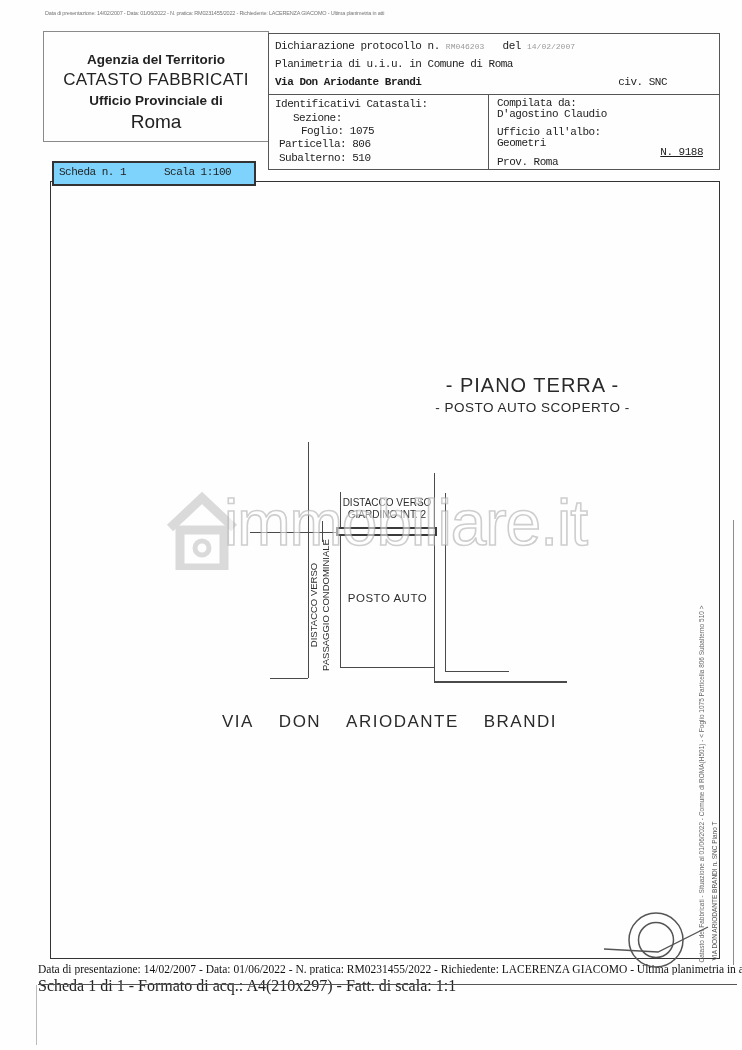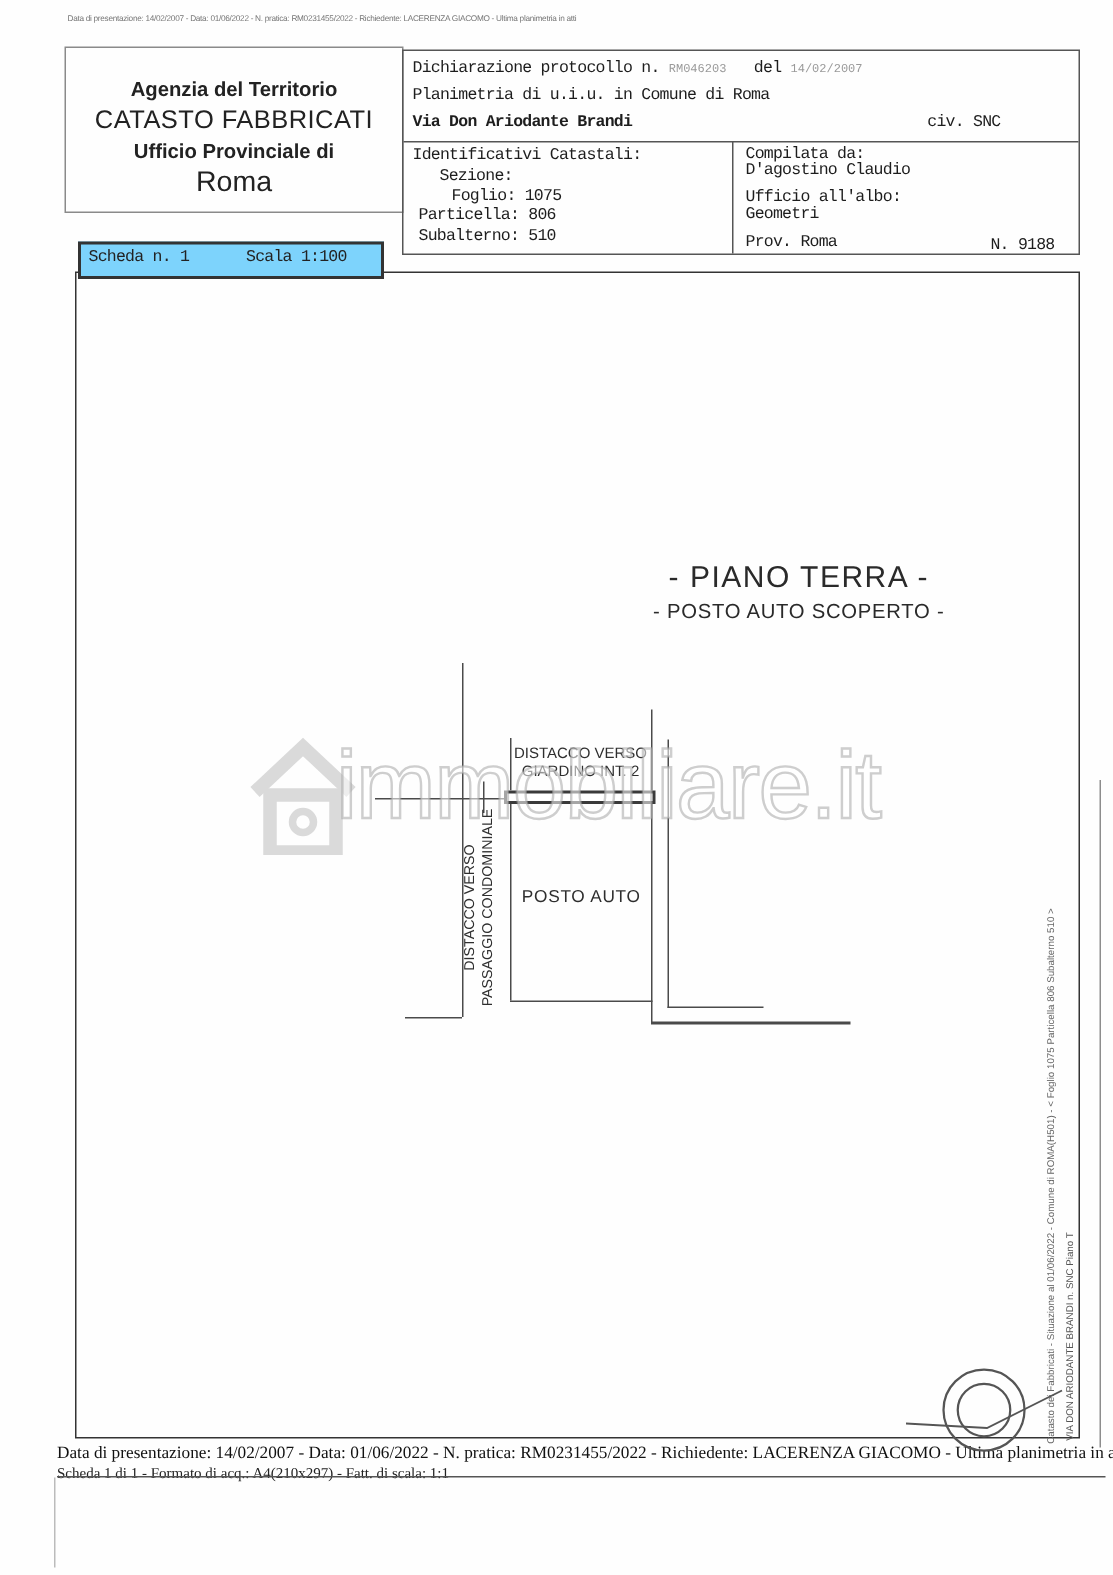--- a/index.html
+++ b/index.html
@@ -45,21 +45,21 @@
            color:rgba(255,255,255,0.55);-webkit-text-stroke:1.6px rgba(165,165,165,0.55);
            z-index:6;pointer-events:none;}
   .wm-house{left:160px;top:488px;z-index:6;pointer-events:none;opacity:.55;}
   
   .side1{left:486px;top:744px;width:430px;transform:rotate(-90deg);font-size:6.5px;
          color:#666;white-space:nowrap;}
   .side2{left:604px;top:847px;width:220px;transform:rotate(-90deg);font-size:6.5px;
          color:#555;white-space:nowrap;}
   
   .f1{left:38px;top:963px;width:704px;font-size:11.5px;color:#111;overflow:hidden;}
-  .f2{left:38px;top:977px;font-size:10px;color:#222;}
+  .f2{left:38px;top:977px;font-size:16px;color:#222;}
   .strike{left:38px;top:984px;width:699px;height:1px;background:#555;}
   .edge-r{left:733px;top:520px;width:1px;height:445px;background:#8d8d8d;}
   .edge-l{left:36px;top:985px;width:1px;height:60px;background:#bbb;}
 </style>
 </head>
 <body>
 
 <div class="page">
 
   <div class="abs tinytop nowrap" style="left:45px;top:10px;width:415px;overflow:hidden;">Data di presentazione: 14/02/2007 - Data: 01/06/2022 - N. pratica: RM0231455/2022 - Richiedente: LACERENZA GIACOMO - Ultima planimetria in atti</div>
@@ -86,21 +86,21 @@
     <div class="mline" style="left:6px;top:64px;">Identificativi Catastali:</div>
     <div class="mline" style="left:24px;top:78px;">Sezione:</div>
     <div class="mline" style="left:32px;top:91px;">Foglio: 1075</div>
     <div class="mline" style="left:10px;top:104px;">Particella: 806</div>
     <div class="mline" style="left:10px;top:118px;">Subalterno: 510</div>
     <div class="mline" style="left:228px;top:63px;">Compilata da:</div>
     <div class="mline" style="left:228px;top:74px;">D'agostino Claudio</div>
     <div class="mline" style="left:228px;top:92px;">Ufficio all'albo:</div>
     <div class="mline" style="left:228px;top:103px;">Geometri</div>
     <div class="mline" style="left:228px;top:122px;">Prov. Roma</div>
-    <div class="mline" style="right:16px;top:124px;">N. 9188</div>
+    <div class="mline" style="right:16px;top:112px;text-decoration:underline;">N. 9188</div>
   </div>
 
   <div class="abs scheda-box mono">
     <span style="left:5px;">Scheda n. 1</span>
     <span style="left:110px;">Scala 1:100</span>
   </div>
 
   <div class="abs main-frame"></div>
 
   <div class="abs titles">
@@ -123,20 +123,26 @@
 
   <div class="lbl lbl-giardino">
     <div>DISTACCO VERSO</div>
     <div>GIARDINO INT. 2</div>
   </div>
   <div class="lbl lbl-posto">POSTO AUTO</div>
   <div class="lbl lbl-rot">
     <div>DISTACCO VERSO</div>
     <div>PASSAGGIO CONDOMINIALE</div>
   </div>
+  <div class="abs street">
+    <span>VIA</span>
+    <span>DON</span>
+    <span>ARIODANTE</span>
+    <span>BRANDI</span>
+  </div>
 
   <svg class="abs wm-house" width="84" height="82" viewBox="0 0 84 82">
     <path d="M10 40 L42 10 L74 40" fill="none" stroke="#bdbdbd" stroke-width="9"></path>
     <rect x="20" y="42" width="44" height="38" fill="none" stroke="#bdbdbd" stroke-width="9"></rect>
     <circle cx="42" cy="60" r="7" fill="none" stroke="#bdbdbd" stroke-width="5"></circle>
   </svg>
   <div class="abs wm-text nowrap">immobiliare.it</div>
 
   <svg class="abs" style="left:596px;top:905px;z-index:3;" width="120" height="75" viewBox="0 0 120 75">
     <circle cx="60" cy="35" r="27" fill="none" stroke="#555" stroke-width="1.5"></circle>

